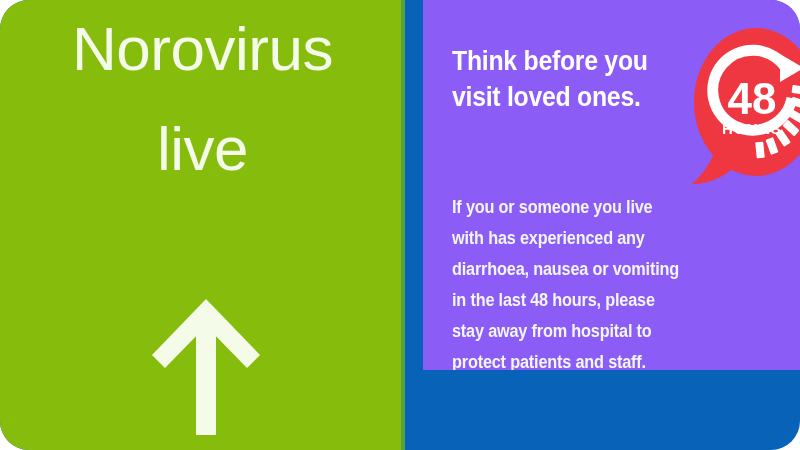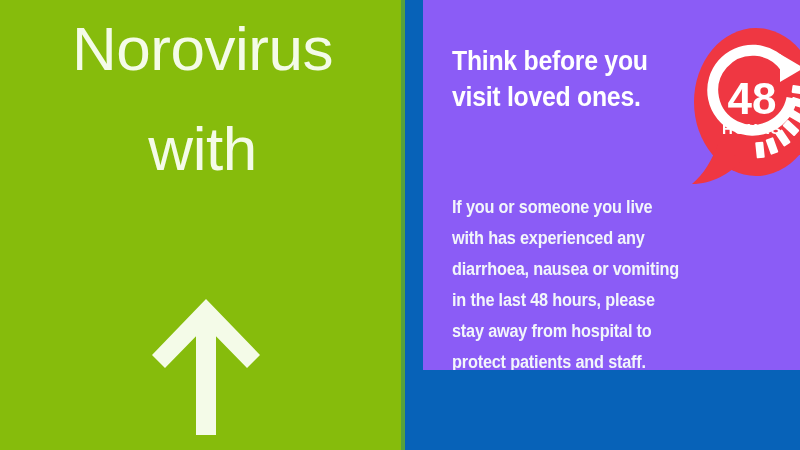--- a/index.html
+++ b/index.html
@@ -7,20 +7,21 @@
     padding: 0;
     background: #ffffff;
   }
   #poster {
     position: relative;
     width: 800px;
     height: 450px;
     overflow: hidden;
     font-family: "Liberation Sans", sans-serif;
     background: #0762b8;
+    border-radius: 29px;
   }
 
   
   .panel-green {
     position: absolute;
     left: 0;
     top: 0;
     width: 405px;
     height: 450px;
     background: #86bc0c;
@@ -131,21 +132,21 @@
 </style>
 </head>
 <body>
 
 <div id="poster">
 
   <div class="panel-green">
 
     <div class="green-headline">
       <span class="gl gl-1">Norovirus</span>
-      <span class="gl gl-2">with</span>
+      <span class="gl gl-2">live</span>
     </div>
 
     <div class="arrow-wrap">
       <svg width="116" height="140" viewBox="0 0 116 140" aria-hidden="true">
 
         <path d="M58 4 L112 60 L99 73 L58 31 L17 73 L4 60 Z" fill="#f4fbe8"></path>
 
         <rect x="48" y="28" width="20" height="112" fill="#f4fbe8"></rect>
       </svg>
     </div>

